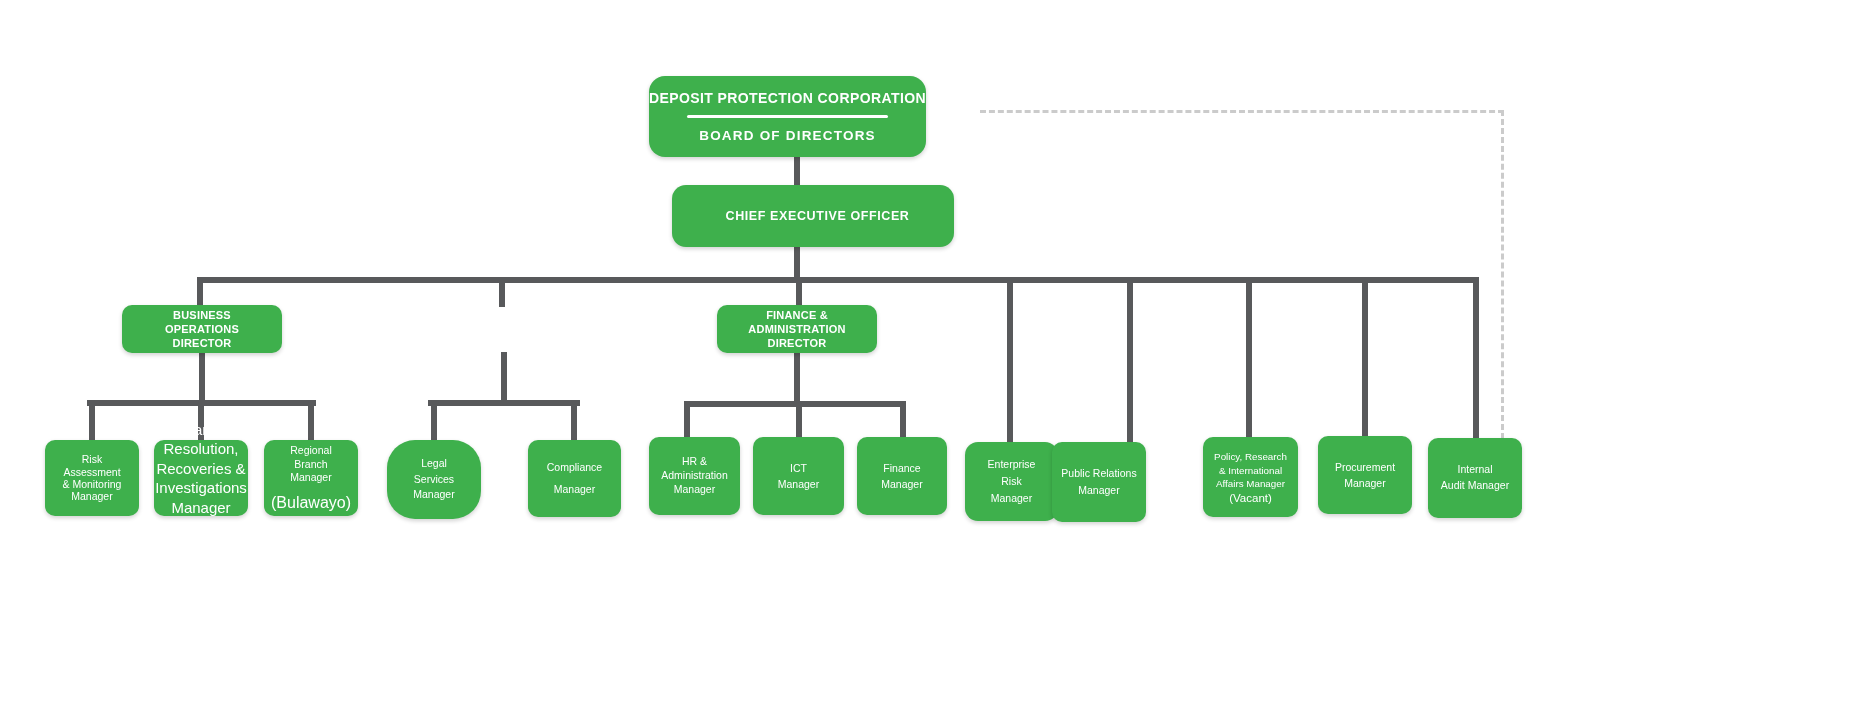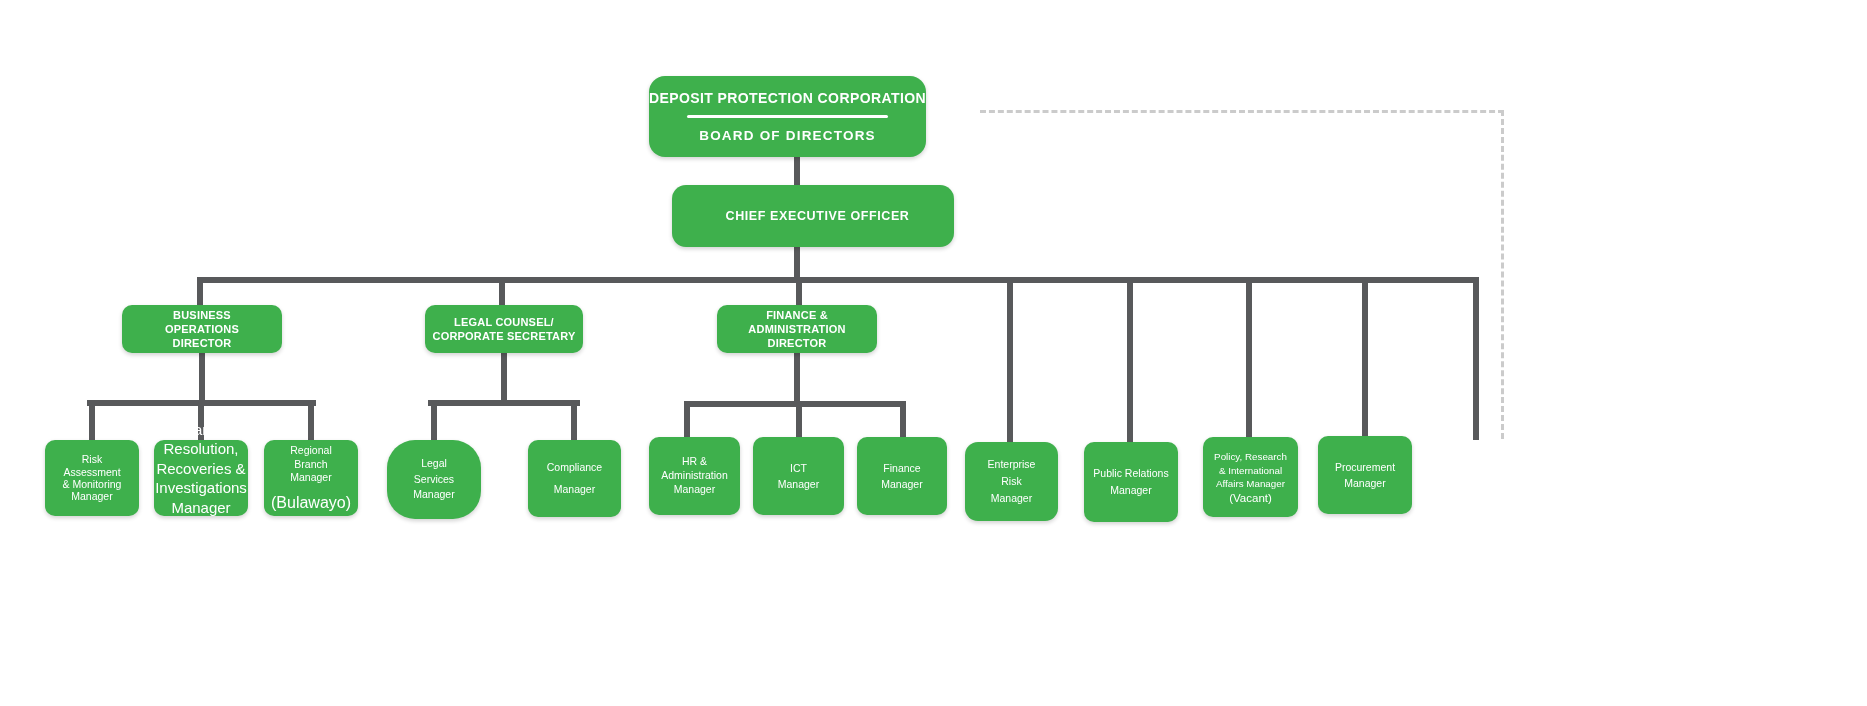--- a/index.html
+++ b/index.html
@@ -99,24 +99,20 @@
 
   <div class="box top-box" style="left:672px;top:185px;width:282px;height:62px;border-radius:14px;padding-left:9px;">
     <div class="ceo-label label">CHIEF EXECUTIVE OFFICER</div>
   </div>
 
   <div class="box dir" style="left:122px;top:305px;width:160px;height:48px;">
     <div class="label">BUSINESS
 OPERATIONS
 DIRECTOR</div>
   </div>
-  <div class="box dir" style="left:425px;top:305px;width:158px;height:48px;">
-    <div class="label">LEGAL COUNSEL/
-CORPORATE SECRETARY</div>
-  </div>
   <div class="box dir" style="left:717px;top:305px;width:160px;height:48px;">
     <div class="label">FINANCE &amp;
 ADMINISTRATION
 DIRECTOR</div>
   </div>
 
   <div class="box mgr m-risk" style="left:45px;top:440px;width:94px;height:76px;">
     <div class="label">Risk
 Assessment
 &amp; Monitoring
@@ -155,28 +151,32 @@
   </div>
   <div class="box mgr m-finance" style="left:857px;top:437px;width:90px;height:78px;">
     <div class="label">Finance
 Manager</div>
   </div>
   <div class="box mgr m-enterprise" style="left:965px;top:442px;width:93px;height:79px;border-radius:13px;">
     <div class="label">Enterprise
 Risk
 Manager</div>
   </div>
-  <div class="box mgr m-pubrel" style="left:1084px;top:442px;width:94px;height:80px;align-items:center;">
+  <div class="box mgr m-pubrel" style="left:1052px;top:442px;width:94px;height:80px;align-items:center;">
     <div class="label">Public Relations
 Manager</div>
   </div>
   <div class="box mgr m-policy" style="left:1203px;top:437px;width:95px;height:80px;">
     <div class="label">Policy, Research
 &amp; International
 Affairs Manager</div>
     <div class="note">(Vacant)</div>
   </div>
   <div class="box mgr m-procurement" style="left:1318px;top:436px;width:94px;height:78px;">
     <div class="label">Procurement
 Manager</div>
   </div>
+  <div class="box mgr m-audit" style="left:1428px;top:438px;width:94px;height:80px;">
+    <div class="label">Internal
+Audit Manager</div>
+  </div>
 
 </div>
 
 </body></html>

